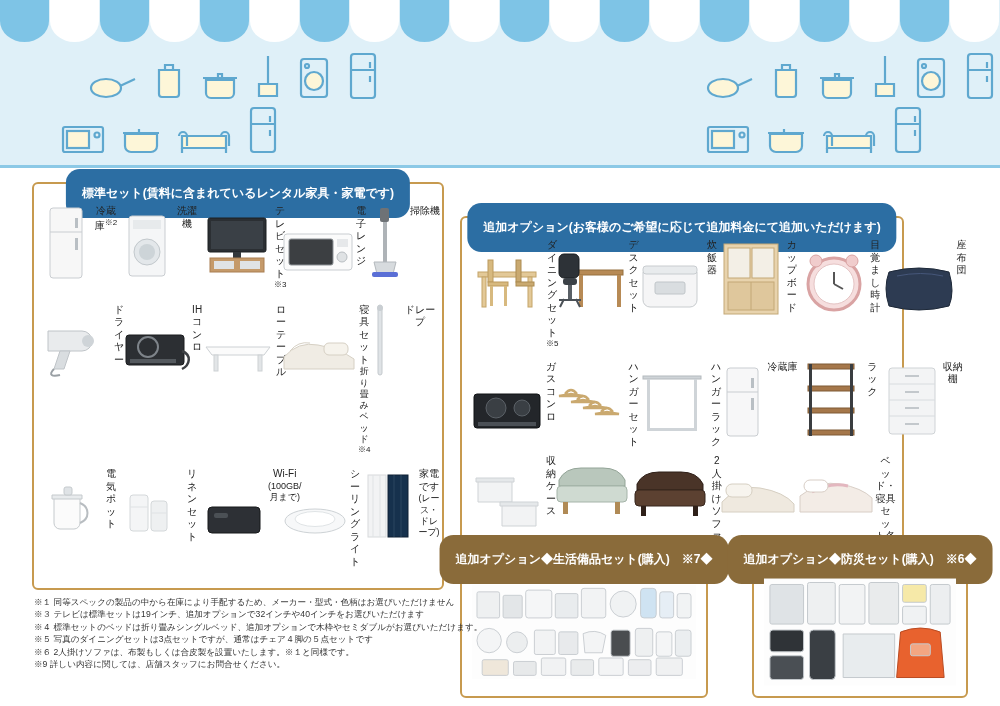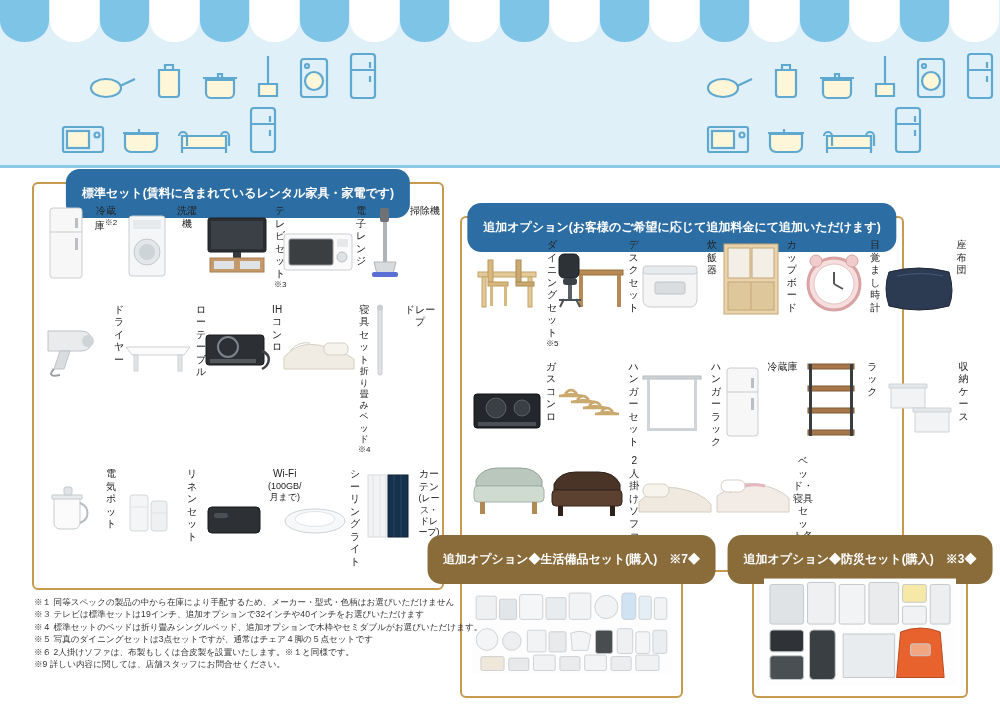--- a/index.html
+++ b/index.html
@@ -75,21 +75,21 @@
     position: absolute; top: -15px; left: 50%; transform: translateX(-50%);
     background: #2c6ea3; color: #ffffff;
     font-size: 12px; font-weight: bold;
     padding: 16px 16px; border-radius: 14px;
     white-space: nowrap;
   }
   .panel-title.tan { background: #8a6b3a; }
 
   #panel-standard { left: 32px; top: 182px; width: 412px; height: 408px; }
   #panel-option   { left: 460px; top: 182px; width: 444px; height: 356px; margin-top: 34px; }
-  #panel-living   { left: 460px; top: 548px; width: 223px; height: 150px; }
+  #panel-living   { left: 460px; top: 548px; width: 248px; height: 150px; }
   #panel-disaster { left: 752px; top: 548px; width: 216px; height: 150px; }
 
   .grid { display: flex; flex-wrap: wrap; }
   .cell {
     display: flex; flex-direction: row; align-items: flex-start; justify-content: flex-start;
   }
   .cell .art { display: flex; align-items: flex-end; justify-content: center; }
   .cell .cap {
     font-size: 10px; color: #222; text-align: center; line-height: 1.25; margin-top: 3px;
   }
@@ -327,47 +327,47 @@
             <circle cx="48" cy="24" r="6" fill="#cfd4d8"></circle>
           </svg>
         </div>
         <div class="cap">
           <span>ドライヤー</span>
         </div>
       </div>
 
       <div class="cell">
         <div class="art">
-          <svg width="76" height="50" viewBox="0 0 76 50">
-            <path d="M6 18 h64 l-6 8 h-52 z" fill="#fbfbfb" stroke="#cdd1d4"></path>
-            <rect x="14" y="26" width="4" height="16" fill="#e2e5e7" stroke="#cdd1d4"></rect>
-            <rect x="58" y="26" width="4" height="16" fill="#e2e5e7" stroke="#cdd1d4"></rect>
-          </svg>
-        </div>
-        <div class="cap">
-          <span>ローテーブル</span>
-        </div>
-      </div>
-
-      <div class="cell">
-        <div class="art">
           <svg width="72" height="58" viewBox="0 0 72 58">
             <rect x="6" y="14" width="58" height="30" rx="3" fill="#2c2f33" stroke="#1a1c1e"></rect>
             <circle cx="28" cy="26" r="10" fill="none" stroke="#7e848a" stroke-width="2"></circle>
             <rect x="10" y="38" width="46" height="4" fill="#54595e"></rect>
             <path d="M62 30 c10 4 8 14 0 18" fill="none" stroke="#3d4044" stroke-width="2.5"></path>
           </svg>
         </div>
         <div class="cap">
           <span>IHコンロ</span>
         </div>
       </div>
 
       <div class="cell">
         <div class="art">
+          <svg width="76" height="50" viewBox="0 0 76 50">
+            <path d="M6 18 h64 l-6 8 h-52 z" fill="#fbfbfb" stroke="#cdd1d4"></path>
+            <rect x="14" y="26" width="4" height="16" fill="#e2e5e7" stroke="#cdd1d4"></rect>
+            <rect x="58" y="26" width="4" height="16" fill="#e2e5e7" stroke="#cdd1d4"></rect>
+          </svg>
+        </div>
+        <div class="cap">
+          <span>ローテーブル</span>
+        </div>
+      </div>
+
+      <div class="cell">
+        <div class="art">
           <svg width="78" height="56" viewBox="0 0 78 56">
             <path d="M4 34 q14 -16 34 -12 q22 4 36 14 l0 10 h-70 z" fill="#f0ece4" stroke="#d6d0c4"></path>
             <path d="M10 28 q8 -10 20 -8" fill="none" stroke="#d6d0c4"></path>
             <rect x="44" y="20" width="24" height="12" rx="5" fill="#f6f3ec" stroke="#d6d0c4"></rect>
           </svg>
         </div>
         <div class="cap">
           <span>寝具セット</span>
           <span class="sub"><span>折り畳みベッド</span><span class="sup">※4</span></span>
         </div>
@@ -440,21 +440,21 @@
       <div class="cell">
         <div class="art">
           <svg width="58" height="74" viewBox="0 0 58 74">
             <rect x="8" y="6" width="18" height="62" fill="#f2f3f4" stroke="#d7dadc"></rect>
             <rect x="28" y="6" width="20" height="62" fill="#16314d" stroke="#0e2134"></rect>
             <path d="M13 6 v62 M20 6 v62" stroke="#e0e3e5"></path>
             <path d="M34 6 v62 M41 6 v62" stroke="#2a4660"></path>
           </svg>
         </div>
         <div class="cap">
-          <span>カーテン</span>
+          <span>家電です</span>
           <span class="sub">(レース・ドレープ)</span>
         </div>
       </div>
 
     </div>
   </div>
 
   <div class="panel" id="panel-option">
     <div class="panel-title">追加オプション(お客様のご希望に応じて追加料金にて追加いただけます)</div>
     <div class="grid" id="opt-grid">
@@ -618,20 +618,32 @@
             <rect x="11" y="4" width="3" height="72" fill="#3a3d40"></rect>
             <rect x="52" y="4" width="3" height="72" fill="#3a3d40"></rect>
           </svg>
         </div>
         <div class="cap">
           <span>ラック</span>
         </div>
       </div>
 
 
+      <div class="cell">
+        <div class="art">
+          <svg width="62" height="78" viewBox="0 0 62 78">
+            <rect x="8" y="6" width="46" height="66" rx="3" fill="#f3f4f5" stroke="#cfd3d6"></rect>
+            <path d="M8 22 h46 M8 38 h46 M8 54 h46" stroke="#d8dcdf"></path>
+            <path d="M24 14 h14 M24 30 h14 M24 46 h14 M24 62 h14" stroke="#c3c8cc" stroke-width="2"></path>
+          </svg>
+        </div>
+        <div class="cap">
+          <span>収納棚</span>
+        </div>
+      </div>
 
       <div class="cell">
         <div class="art">
           <svg width="78" height="70" viewBox="0 0 78 70">
             <path d="M10 16 h34 v22 h-34 z" fill="#f2f3f4" stroke="#cfd3d6"></path>
             <path d="M8 14 h38 v4 h-38 z" fill="#e5e8ea" stroke="#cfd3d6"></path>
             <path d="M34 40 h34 v22 h-34 z" fill="#f2f3f4" stroke="#cfd3d6"></path>
             <path d="M32 38 h38 v4 h-38 z" fill="#e5e8ea" stroke="#cfd3d6"></path>
           </svg>
         </div>
@@ -710,21 +722,21 @@
           <rect x="116" y="92" width="26" height="18" rx="2" fill="#e9ebec"></rect>
           <rect x="148" y="90" width="28" height="20" rx="2" fill="#f3f4f5"></rect>
           <rect x="182" y="92" width="26" height="18" rx="2" fill="#ecedef"></rect>
           <rect x="214" y="90" width="30" height="20" rx="2" fill="#f0f1f2"></rect>
         </g>
       </svg>
     </div>
   </div>
 
   <div class="panel" id="panel-disaster">
-    <div class="panel-title tan">追加オプション◆防災セット(購入)　※3◆</div>
+    <div class="panel-title tan">追加オプション◆防災セット(購入)　※6◆</div>
     <div class="mini-grid">
       <svg width="198" height="118" viewBox="0 0 198 118">
         <rect x="2" y="6" width="194" height="108" fill="#fdfdfd"></rect>
         <g stroke="#c4c9cd">
           <rect x="8" y="12" width="34" height="40" rx="2" fill="#dfe3e6"></rect>
           <rect x="46" y="10" width="28" height="42" rx="2" fill="#eef0f1"></rect>
           <rect x="78" y="12" width="26" height="40" rx="2" fill="#f2f3f4"></rect>
           <rect x="108" y="10" width="30" height="42" rx="2" fill="#e9ebec"></rect>
           <rect x="142" y="12" width="24" height="18" rx="2" fill="#f6e9a8"></rect>
           <rect x="142" y="34" width="24" height="18" rx="2" fill="#f0f2f3"></rect>

